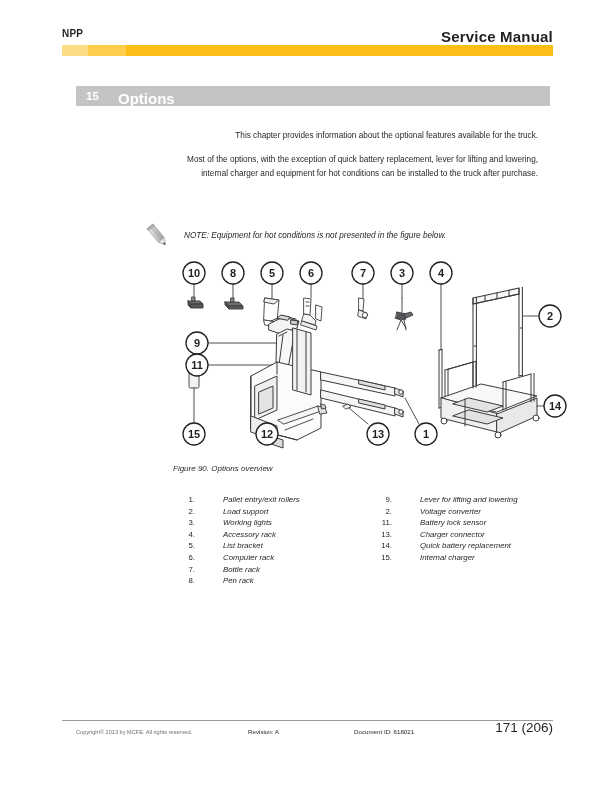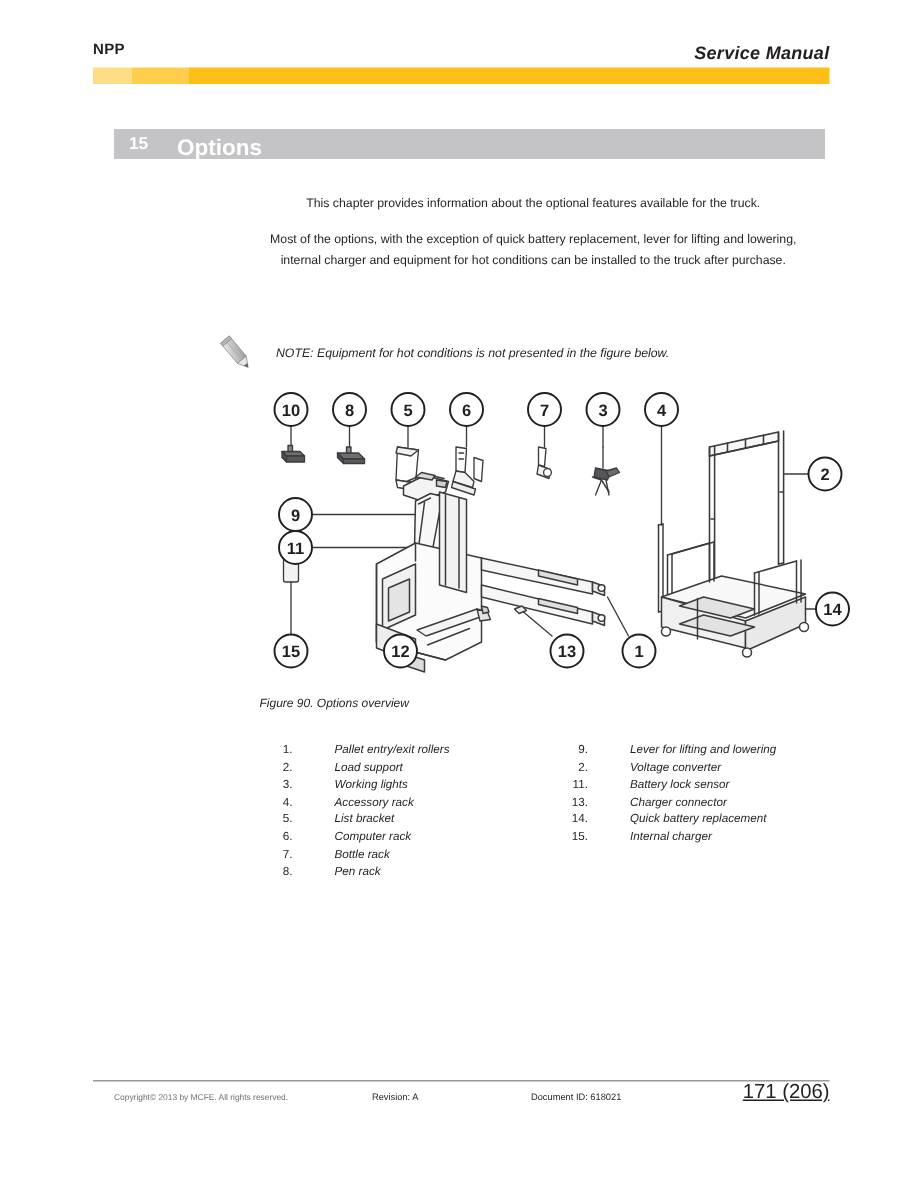--- a/index.html
+++ b/index.html
@@ -34,26 +34,25 @@
     top: 0;
     font-size: 10px;
     font-weight: bold;
     letter-spacing: 0.2px;
     color: #231f20;
   }
   .hdr-right {
     position: absolute;
     right: 0;
     top: 0;
-    font-size: 12px;
+    font-size: 15px;
     font-weight: bold;
     letter-spacing: 0.2px;
     color: #231f20;
     text-align: left;
-    font-style: italic;
   }
   .hdr-bar {
     position: absolute;
     left: 62px;
     top: 45px;
     width: 491px;
     height: 11px;
     display: flex;
   }
   .hdr-seg-1 { width: 26px; background: #fcdd86; }
@@ -91,21 +90,21 @@
     position: absolute;
     left: 173px;
     top: 121px;
     width: 365px;
   }
   .para {
     font-size: 8.2px;
     line-height: 13.2px;
     color: #231f20;
     margin-bottom: 11px;
-    text-align: center;
+    text-align: right;
   }
 
   
   .note-block {
     position: absolute;
     left: 142px;
     top: 220px;
     width: 400px;
     height: 32px;
   }
@@ -217,21 +216,20 @@
     font-size: 6.2px;
     color: #231f20;
   }
   .ft-page {
     position: absolute;
     right: 0;
     top: -6px;
     font-size: 13.5px;
     color: #231f20;
     text-align: right;
-    text-decoration: underline;
   }
 </style>
 </head>
 <body>
 
 <div class="page">
 
   <div class="header-row">
     <div class="hdr-left">NPP</div>
     <div class="hdr-right">Service Manual</div>

